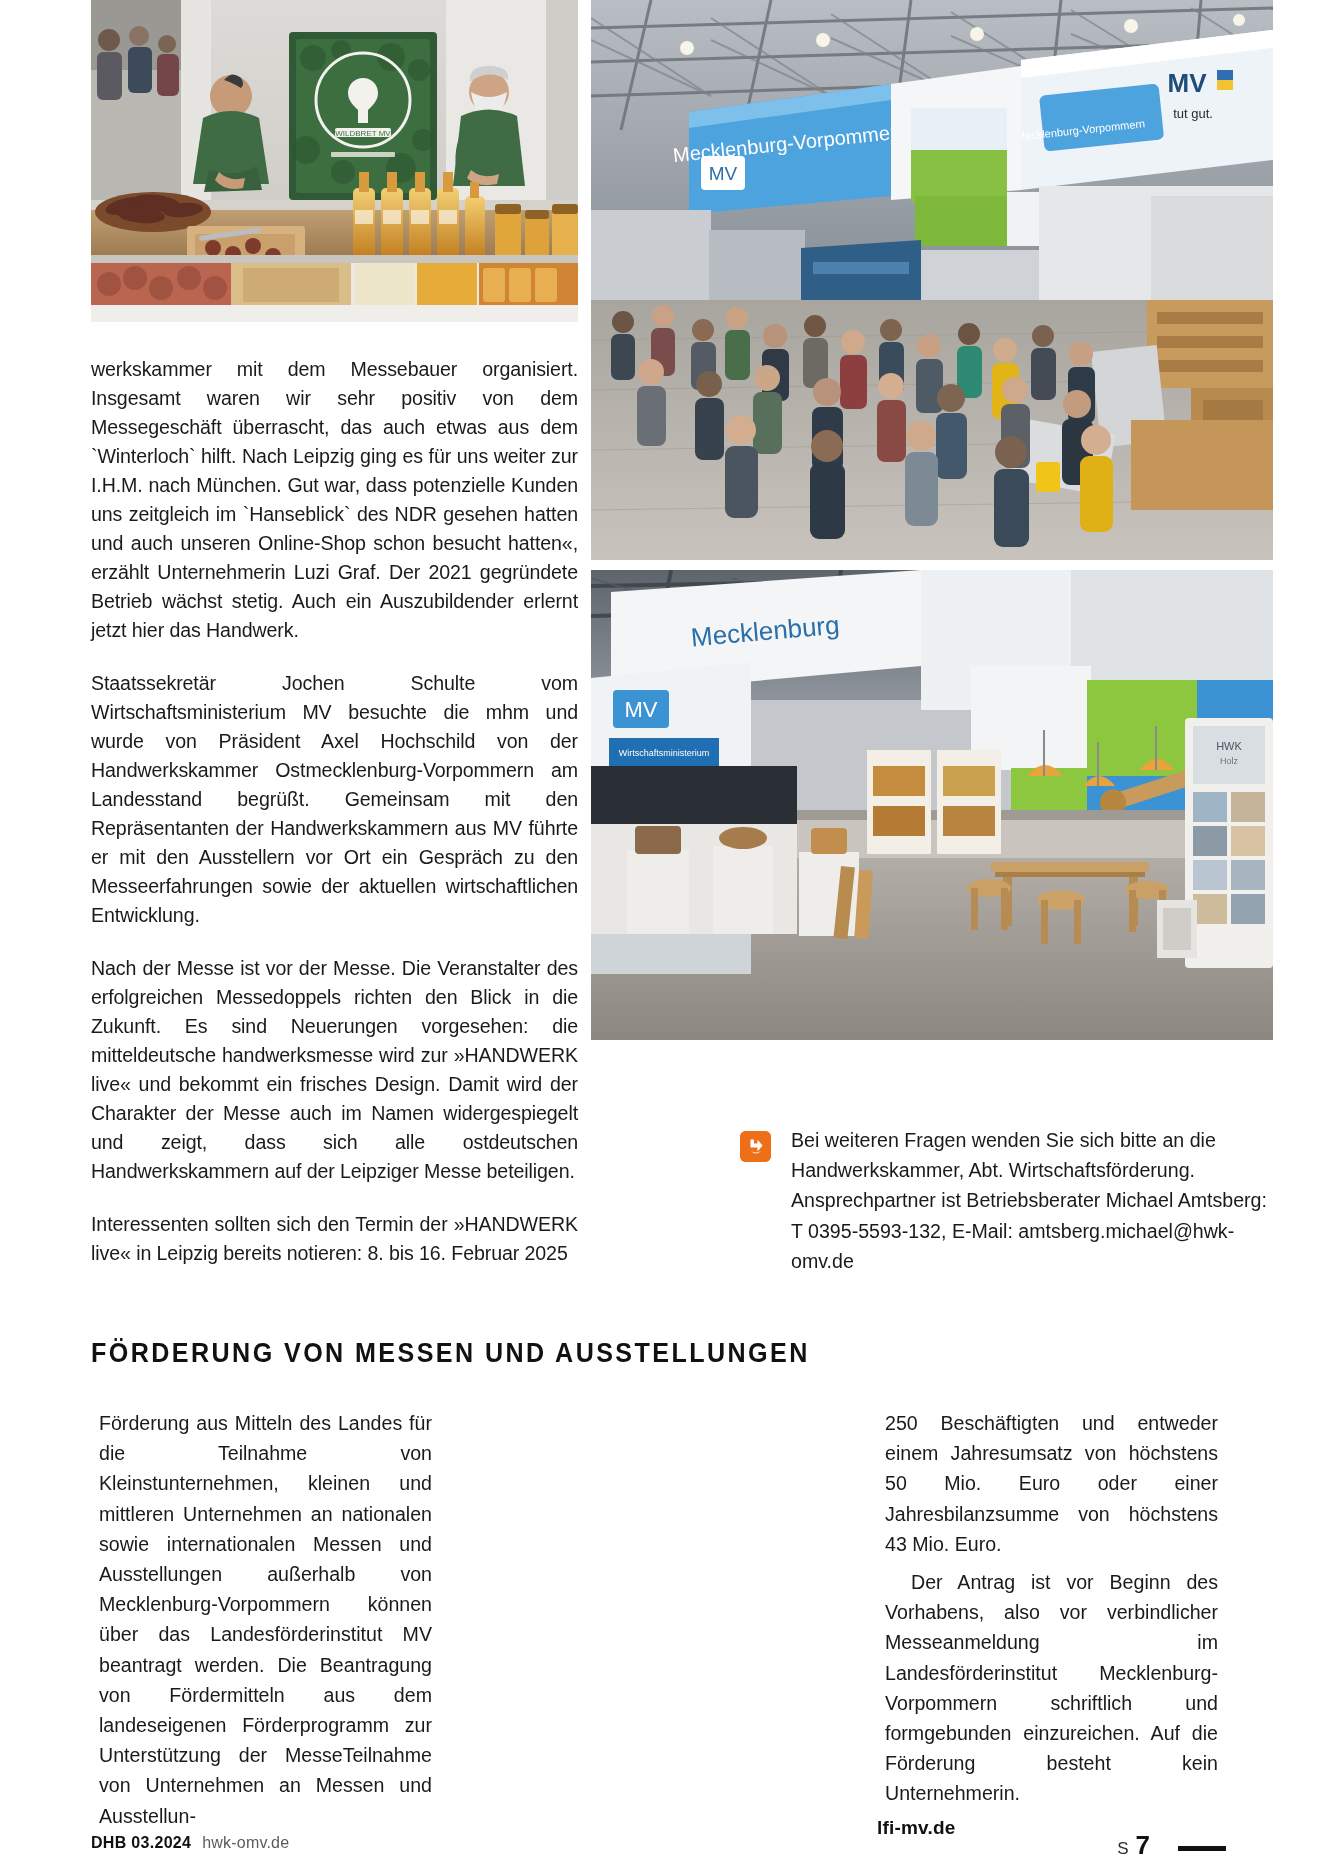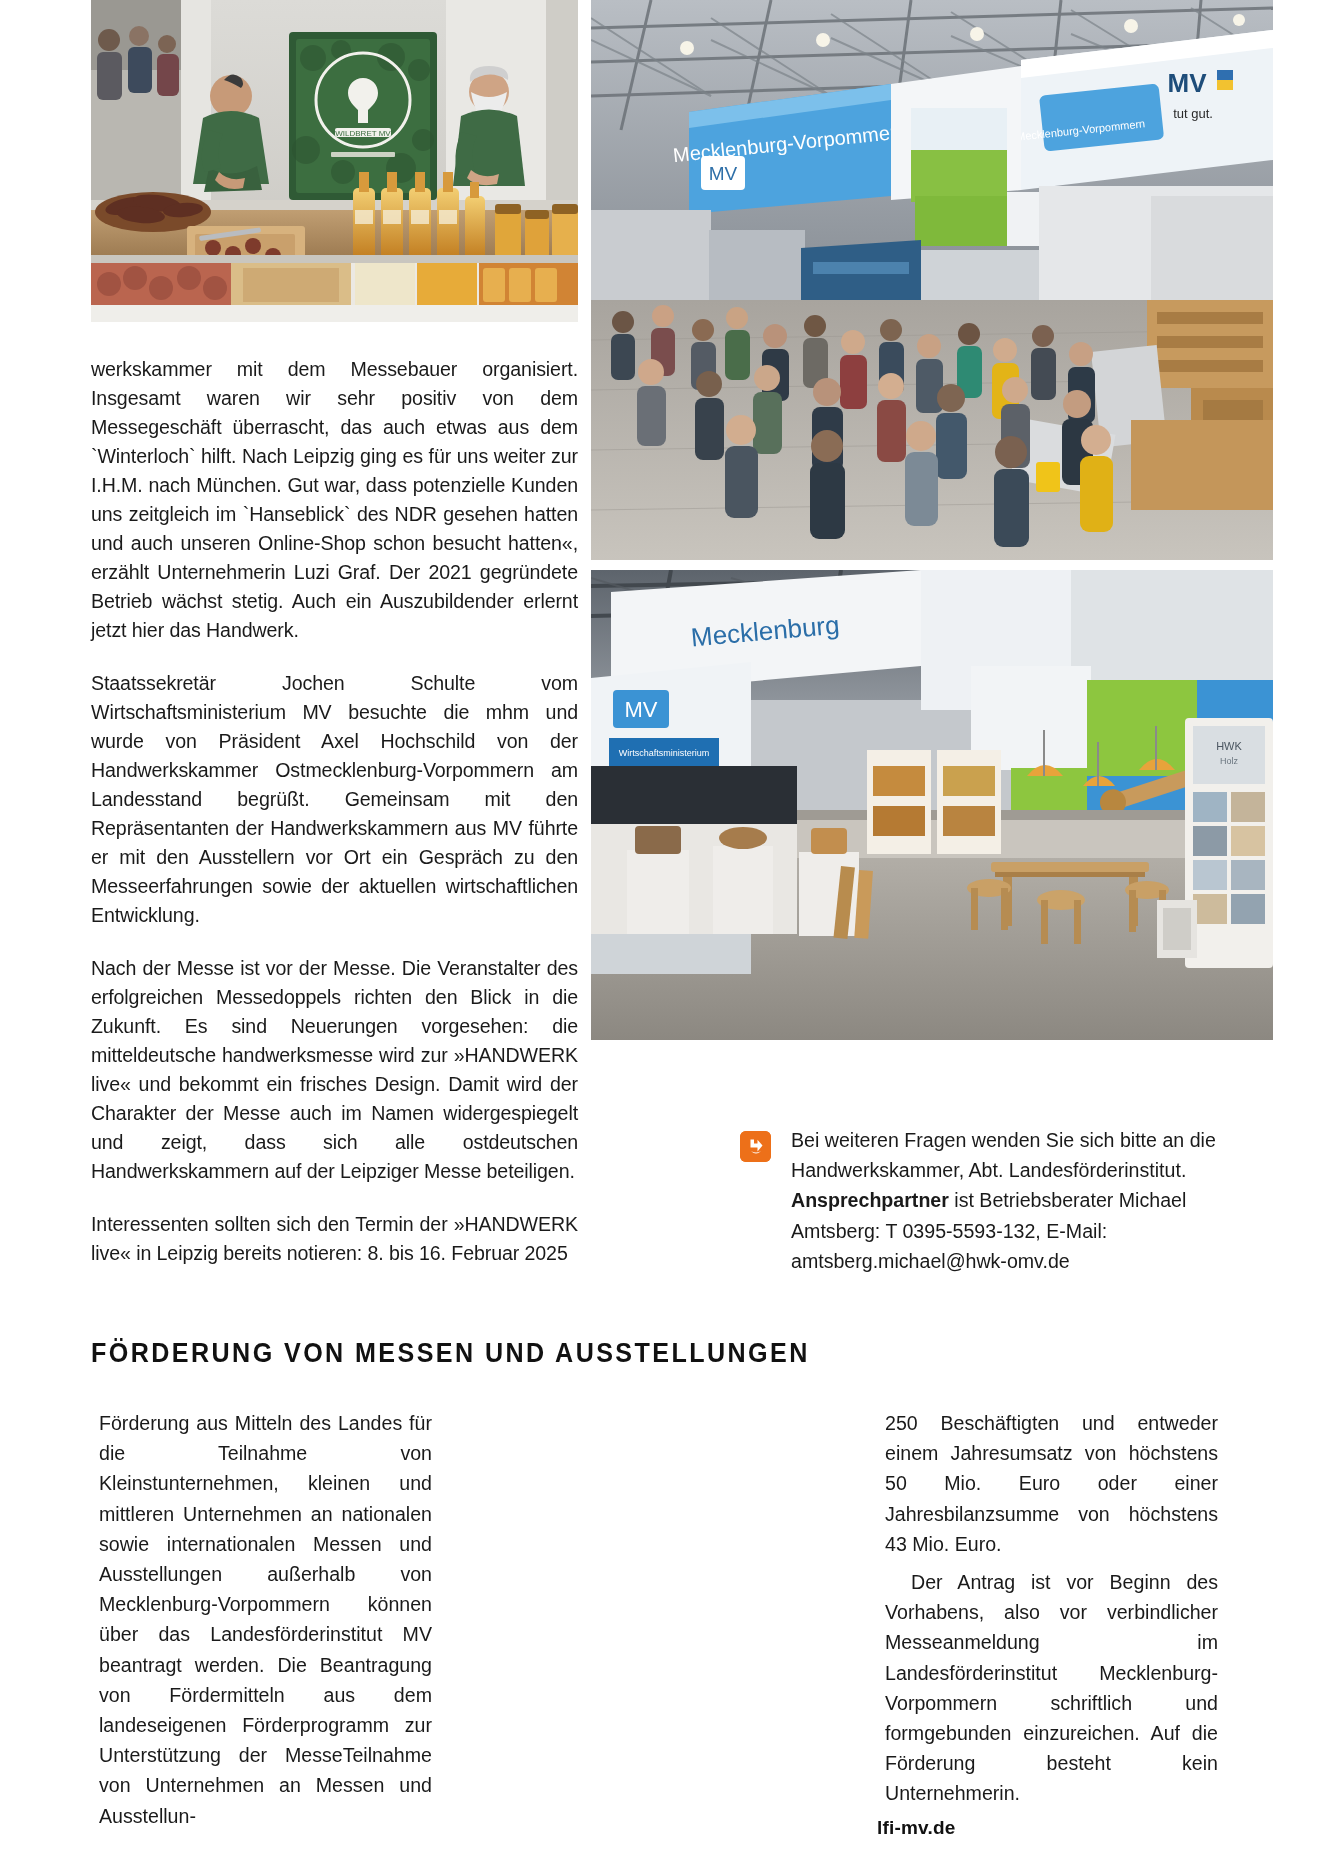--- a/index.html
+++ b/index.html
@@ -93,21 +93,21 @@
     height: 31px;
     background: #ED7019;
     border-radius: 6px;
   }
   .contact-icon svg { display:block; width: 31px; height: 31px; }
   .contact-text {
     font-size: 19.6px;
     line-height: 30.2px;
     color: #1a1a1a;
   }
-  .contact-text b { font-weight: 700; }
+  .contact-text b { font-weight: 400; }
 
   
   .section-heading {
     position: absolute;
     left: 91px;
     top: 1338px;
     font-size: 27px;
     font-weight: 700;
     letter-spacing: 2.6px;
     font-stretch: condensed;
@@ -642,21 +642,21 @@
   <div class="contact-block">
     <div class="contact-icon">
       <svg viewBox="0 0 31 31" aria-hidden="true">
         <rect x="0" y="0" width="31" height="31" rx="6" fill="#ED7019"></rect>
         <path d="M10.5 8.5 L10.5 16.5 L17.5 16.5 L17.5 20.5 L22.5 14.5 L17.5 8.8 L17.5 12.6 L14 12.6 L14 8.5 Z" fill="#ffffff"></path>
         <path d="M11 20 q5 3 10 0 q-5 5 -10 0 z" fill="#ffffff"></path>
       </svg>
     </div>
     <div class="contact-text">
       <span>Bei weiteren Fragen wenden Sie sich bitte an die</span>
-      <span>Handwerkskammer, Abt. Landesförderinstitut.</span>
+      <span>Handwerkskammer, Abt. Wirtschaftsförderung.</span>
       <b>Ansprechpartner</b><span> ist Betriebsberater Michael</span>
       <span>Amtsberg: T 0395-5593-132,</span>
       <span>E-Mail: amtsberg.michael@hwk-omv.de</span>
     </div>
   </div>
 
   <div class="section-heading">FÖRDERUNG VON MESSEN UND AUSSTELLUNGEN</div>
 
   <div class="tri-cols">
     <div class="tri-col">
@@ -664,14 +664,25 @@
     </div>
     <div class="tri-col">
     </div>
     <div class="tri-col">
       <p>250 Beschäftigten und entweder einem Jahresumsatz von höchstens 50 Mio. Euro oder einer Jahresbilanzsumme von höchstens 43 Mio. Euro.</p>
       <p class="indent">Der Antrag ist vor Beginn des Vorhabens, also vor verbindlicher Messeanmeldung im Landesförderinstitut Mecklenburg-Vorpommern schriftlich und formgebunden einzureichen. Auf die Förderung besteht kein Unternehmerin.</p>
       <a class="link-bold" href="#" style="color:#111;text-decoration:none;">lfi-mv.de</a>
     </div>
   </div>
 
+  <div class="footer">
+    <div class="footer-left">
+      <span class="footer-issue">DHB 03.2024</span>
+      <span class="footer-site">hwk-omv.de</span>
+    </div>
+    <div class="footer-right">
+      <span class="footer-s">S</span>
+      <span class="footer-page">7</span>
+    </div>
+    <div class="footer-bar"></div>
+  </div>
 
 </div>
 
 </body></html>

